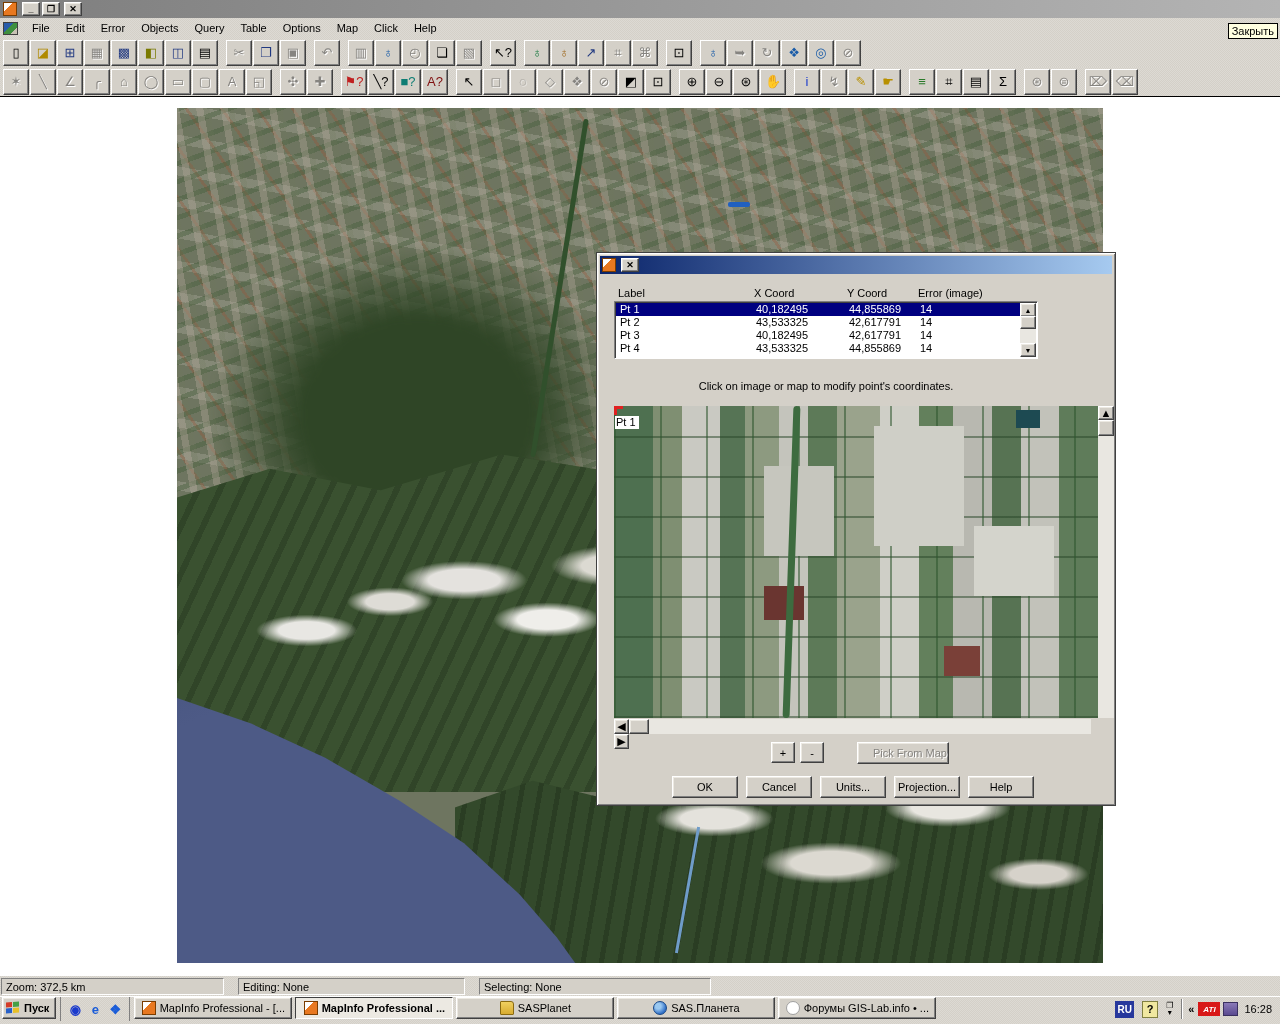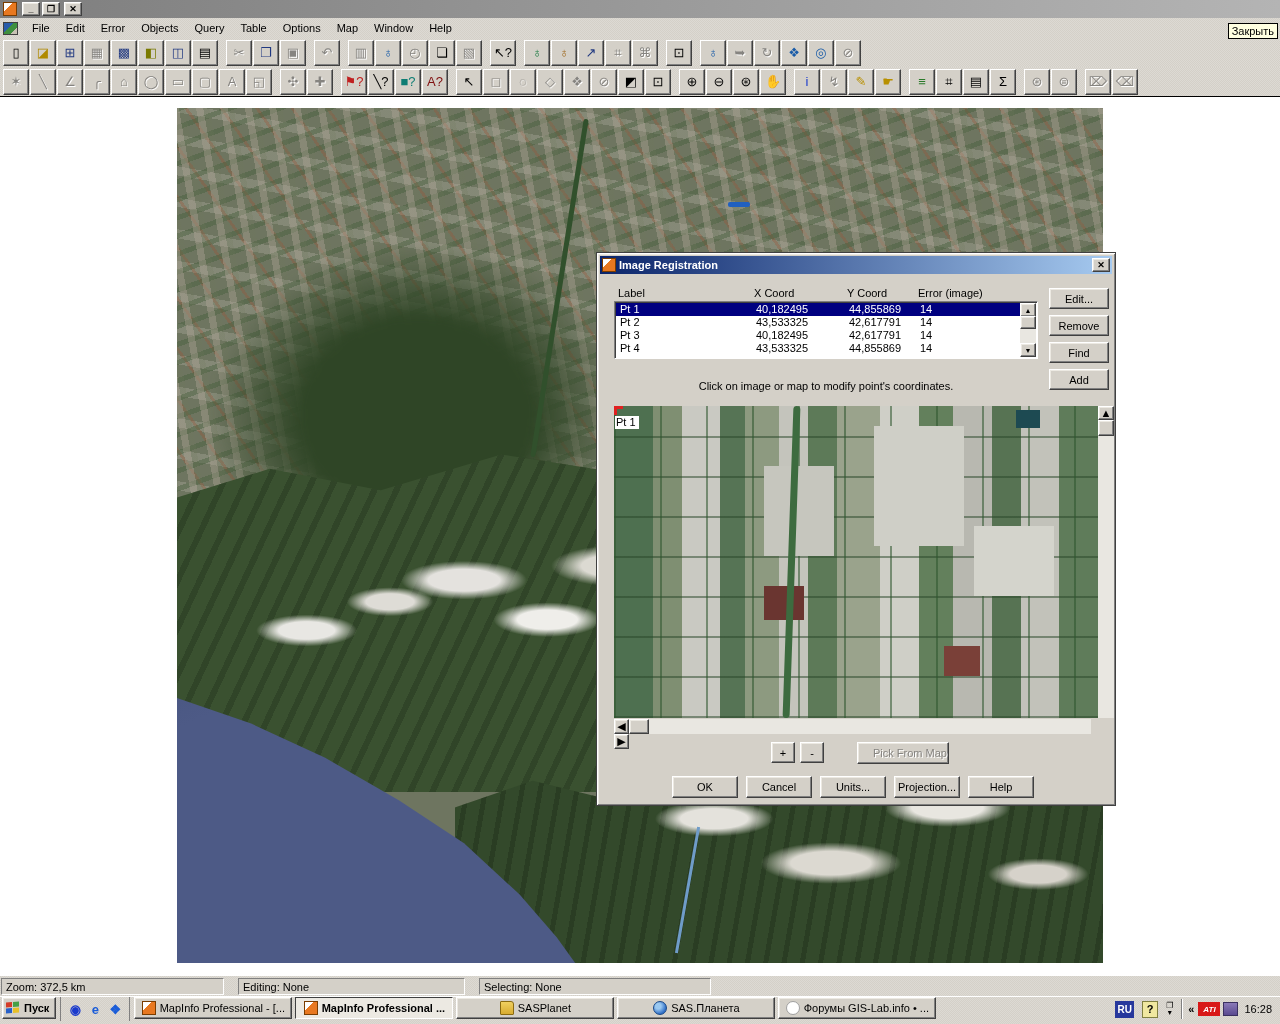--- a/index.html
+++ b/index.html
@@ -166,21 +166,21 @@
   <span id="child-icon"></span>
   <div style="display:flex">
       <span class="menu-item">File</span>
       <span class="menu-item">Edit</span>
       <span class="menu-item">Error</span>
       <span class="menu-item">Objects</span>
       <span class="menu-item">Query</span>
       <span class="menu-item">Table</span>
       <span class="menu-item">Options</span>
       <span class="menu-item">Map</span>
-      <span class="menu-item">Window</span>
+      <span class="menu-item">Click</span>
       <span class="menu-item">Help</span>
     </div>
 </div>
 
 <div id="toolbar1" class="toolbar dither">
     <div class="tool">
       <span class="glyph">▯</span>
     </div>
     <div class="tool" style="color: rgb(176, 138, 0);">
       <span class="glyph">◪</span>
@@ -402,21 +402,20 @@
     <div class="mountains"></div>
     <div class="mountains2"></div>
     <div class="river-bottom"></div>
     <div class="sea"></div>
   </div>
 </div>
 
 <div id="dialog" class="dither">
   <div id="dlg-titlebar">
     <span class="app-ico"></span>
-    <span class="title">Image Registration</span>
     <div class="winbtn btn">✕</div>
   </div>
 
   <div id="dlg-headers">
       <span style="width: 136px;">Label</span>
       <span style="width: 93px;">X Coord</span>
       <span style="width: 71px;">Y Coord</span>
       <span style="width: 100px;">Error (image)</span>
     </div>
 
@@ -447,26 +446,20 @@
           <span class="c3">14</span>
         </div>
       </div>
     <div class="vscroll">
       <div class="btn scr-up">▲</div>
       <div class="btn scr-thumb-v2"></div>
       <div class="btn scr-down">▼</div>
     </div>
   </div>
 
-  <div id="side-buttons">
-      <div class="btn">Edit...</div>
-      <div class="btn">Remove</div>
-      <div class="btn">Find</div>
-      <div class="btn">Add</div>
-    </div>
 
   <div id="dlg-hint">Click on image or map to modify point's coordinates.</div>
 
   <div id="preview">
     <div class="pv-river"></div>
     <div id="pt-mark"></div>
     <div id="pt-label">Pt 1</div>
   </div>
   <div id="pv-vscroll">
     <div class="btn scr-up">▲</div>

